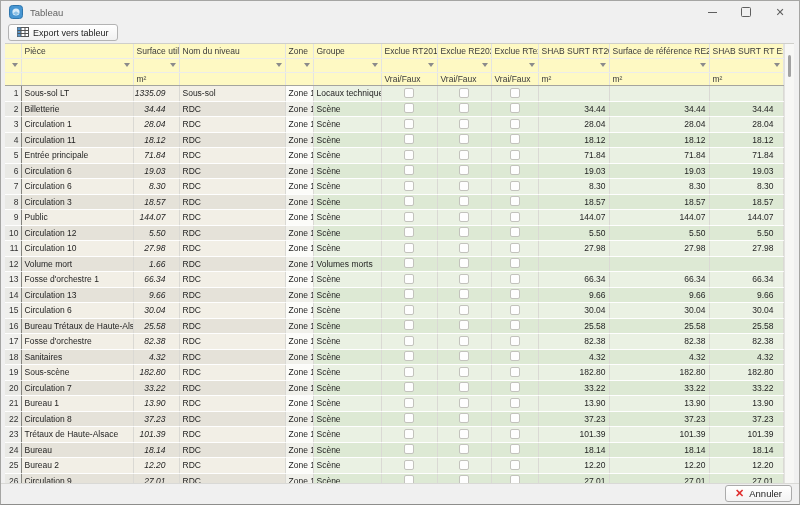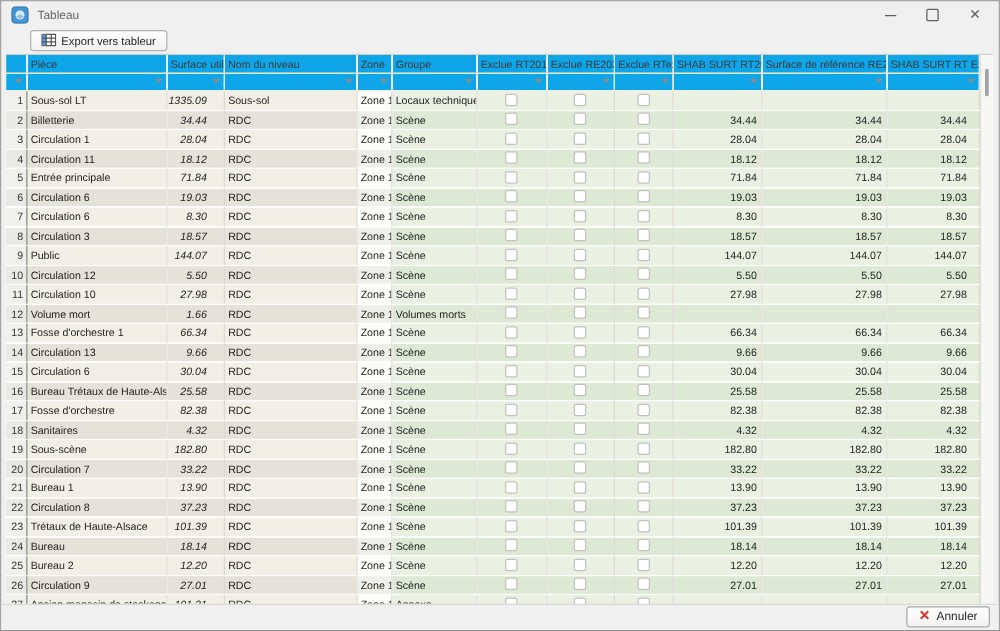--- a/index.html
+++ b/index.html
@@ -11,30 +11,30 @@
   .titlebar{position:absolute;top:0;left:0;right:0;height:22px;display:flex;align-items:center;padding-left:8px;}
   .app-icon{width:14px;height:14px;display:inline-block;}
   .title{margin-left:7px;font-size:9.5px;color:#636363;}
   .win-controls{position:absolute;right:2px;top:0;height:22px;display:flex;}
   .wbtn{width:34px;height:22px;display:flex;align-items:center;justify-content:center;color:#5f5f5f;cursor:default;}
   .glyph-min{width:9px;height:1px;background:#5f5f5f;}
   .glyph-max{width:8px;height:8px;border:1px solid #5f5f5f;border-radius:1.5px;}
   .glyph-close{font-size:11px;line-height:1;}
 
   
-  .toolbar{position:absolute;top:22px;left:16px;right:0;height:20px;}
+  .toolbar{position:absolute;top:22px;left:0;right:0;height:20px;}
   .export-btn{position:absolute;left:7px;top:1px;height:17px;display:inline-flex;align-items:center;gap:4px;
     padding:0 8px;font-size:9px;color:#222;background:linear-gradient(#ffffff,#f1f1f1);
     border:1px solid #b3b3b3;border-radius:3px;font-family:inherit;}
 
   
   .table-area{position:absolute;top:42px;left:4px;width:789px;height:443px;background:#fbfbf9;
     border-top:1px solid #cfcfca;box-sizing:border-box;}
   table{border-collapse:collapse;table-layout:fixed;width:778px;}
-  thead{background:#0ea5e9;}
+  thead{background:#fef9c3;}
   th{font-weight:normal;text-align:left;padding:0 0 0 3px;font-size:8.5px;color:#3a3a3a;
      white-space:nowrap;overflow:hidden;border-right:1px solid #e4e4e1;}
   .hrow-label th{height:14px;}
   .hrow-filter th{height:13px;position:relative;}
   .hrow-cat th,.hrow-unit th{height:12px;}
   .hrow-label th,.hrow-filter th,.hrow-cat th{border-bottom:1px solid #ececea;}
   .hrow-unit th{border-bottom:1px solid #a5a59e;}
   .farrow{position:absolute;right:3px;top:4px;width:0;height:0;
     border-left:3px solid transparent;border-right:3px solid transparent;border-top:4px solid #8b8b8b;}
 
@@ -173,20 +173,34 @@
             <th>
               <span class="farrow"></span>
             </th>
             <th>
               <span class="farrow"></span>
             </th>
             <th>
               <span class="farrow"></span>
             </th>
           </tr>
+          <tr class="hrow-unit">
+            <th></th>
+            <th></th>
+            <th>m²</th>
+            <th></th>
+            <th></th>
+            <th></th>
+            <th>Vrai/Faux</th>
+            <th>Vrai/Faux</th>
+            <th>Vrai/Faux</th>
+            <th>m²</th>
+            <th>m²</th>
+            <th>m²</th>
+          </tr>
         </thead>
         <tbody>
           <tr>
             <td class="c-num a-r">1</td>
             <td class="c-beige a-l">Sous-sol LT</td>
             <td class="c-beige a-r pr-xl">1335.09</td>
             <td class="c-beige a-l">Sous-sol</td>
             <td class="c-zone a-l">Zone 1</td>
             <td class="c-green a-l">Locaux techniques</td>
             <td class="c-green a-c"><span class="cb"></span></td>

